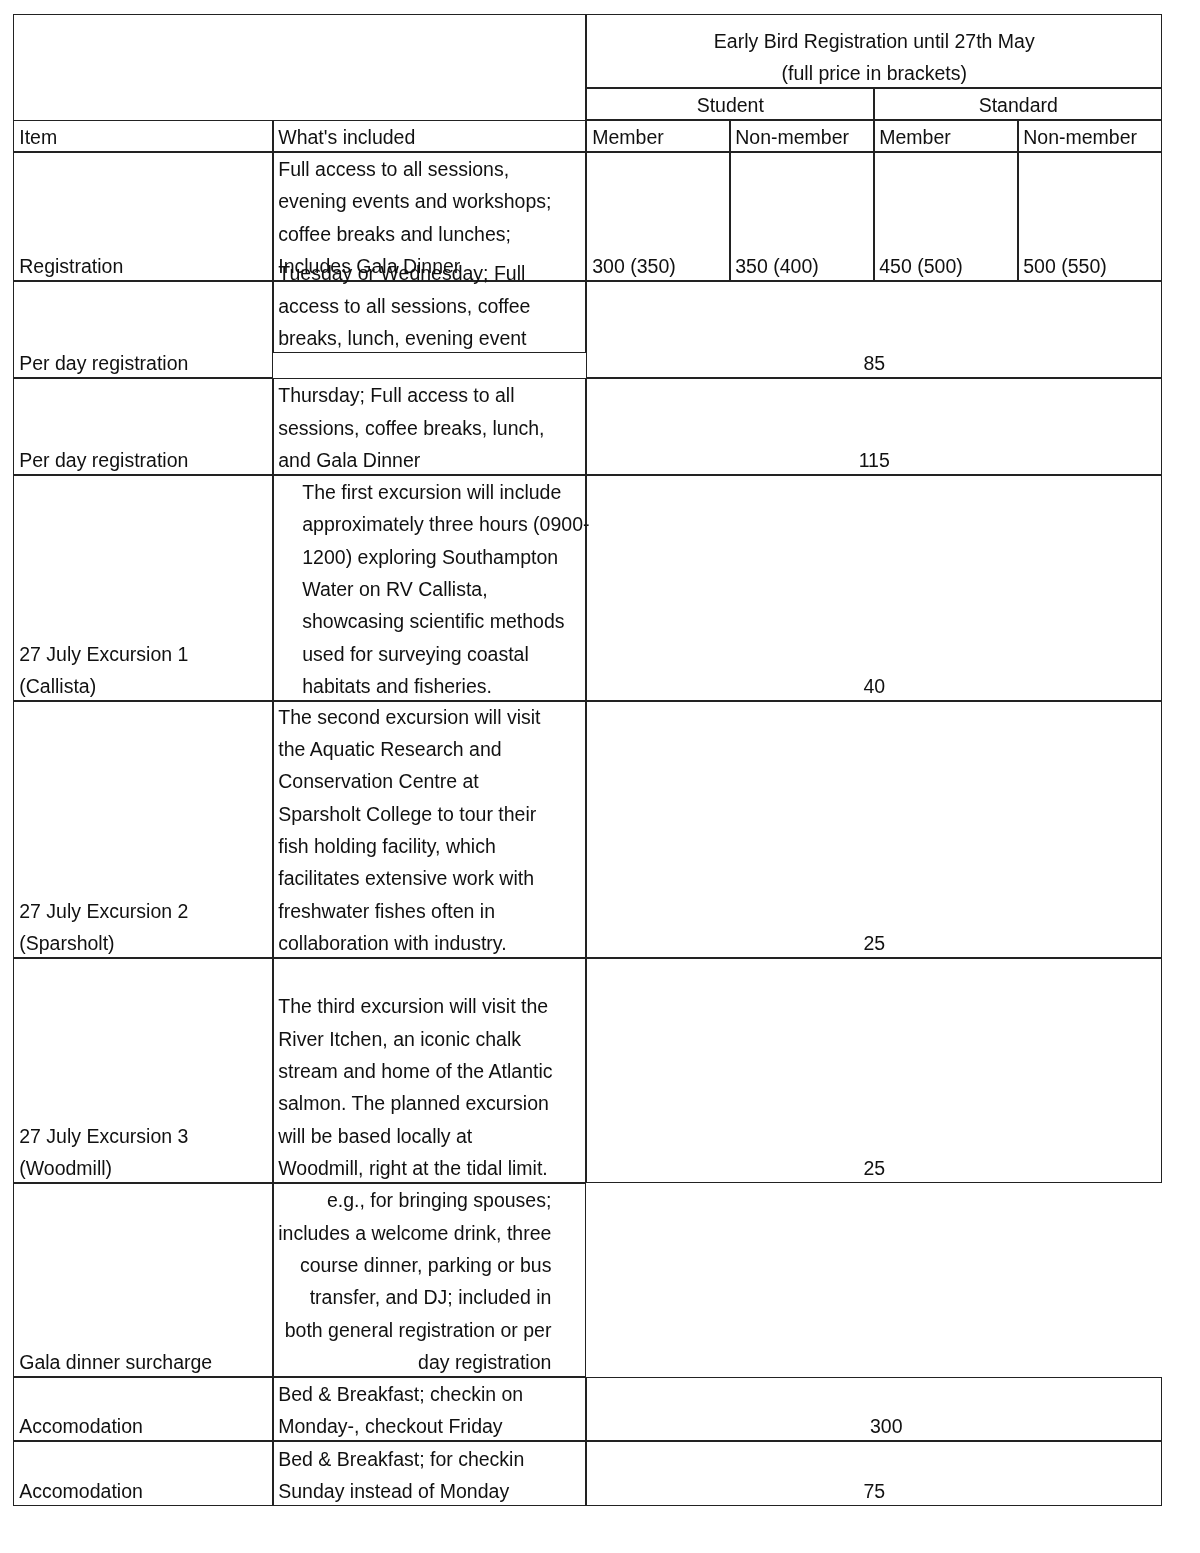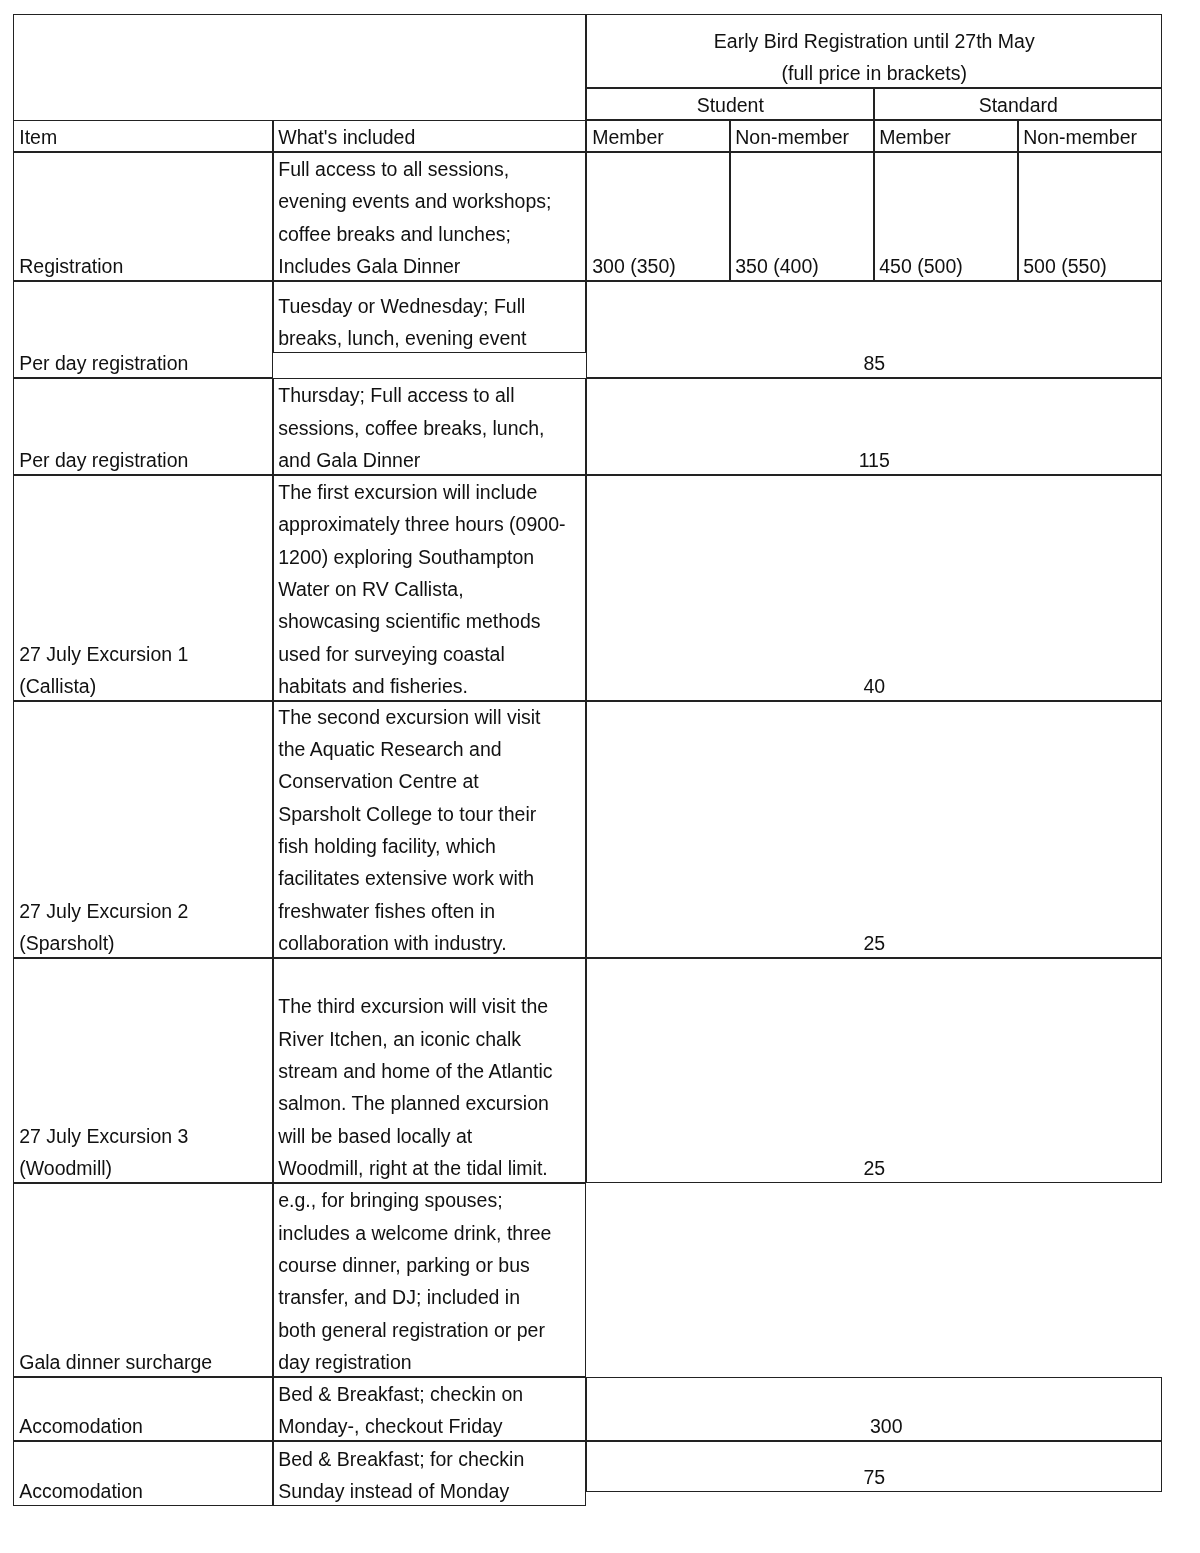--- a/index.html
+++ b/index.html
@@ -76,20 +76,21 @@
       <div class="txt left" style="bottom: -2px; left: 4px;">500 (550)</div>
     </div>
     <div class="cell" style="left: 14px; top: 282px; width: 260px; height: 97px;">
       <div class="txt left" style="bottom: -2px;">
         <div>Per day registration</div>
       </div>
     </div>
     <div class="cell" style="left: 274px; top: 282px; width: 313px; height: 72px;">
       <div class="txt desc" style="bottom: -2px;">
         <div>Tuesday or Wednesday; Full</div>
+        <div>access to all sessions, coffee</div>
         <div>breaks, lunch, evening event</div>
       </div>
     </div>
     <div class="cell" style="left: 587px; top: 282px; width: 576px; height: 97px;">
       <div class="txt center" style="bottom: -2px;">85</div>
     </div>
     <div class="cell" style="left: 14px; top: 379px; width: 260px; height: 97px;">
       <div class="txt left" style="bottom: -2px;">
         <div>Per day registration</div>
       </div>
@@ -104,21 +105,21 @@
     <div class="cell" style="left: 587px; top: 379px; width: 576px; height: 97px;">
       <div class="txt center" style="bottom: -2px;">115</div>
     </div>
     <div class="cell" style="left: 14px; top: 476px; width: 260px; height: 226px;">
       <div class="txt left" style="bottom: -2px;">
         <div>27 July Excursion 1</div>
         <div>(Callista)</div>
       </div>
     </div>
     <div class="cell" style="left: 274px; top: 476px; width: 313px; height: 226px;">
-      <div class="txt desc" style="bottom: -2px;">
+      <div class="txt desc" style="bottom: -2px; margin-left: 24px;">
         <div>The first  excursion will include</div>
         <div>approximately three hours (0900-</div>
         <div>1200) exploring Southampton</div>
         <div>Water on RV Callista,</div>
         <div>showcasing scientific methods</div>
         <div>used for surveying coastal</div>
         <div>habitats and fisheries.</div>
       </div>
     </div>
     <div class="cell" style="left: 587px; top: 476px; width: 576px; height: 226px;">
@@ -162,21 +163,21 @@
       </div>
     </div>
     <div class="cell" style="left: 587px; top: 959px; width: 576px; height: 225px;">
       <div class="txt center" style="bottom: -2px;">25</div>
     </div>
     <div class="cell" style="left: 14px; top: 1184px; width: 260px; height: 194px;">
       <div class="txt left" style="bottom: -2px;">
         <div>Gala dinner surcharge</div>
       </div>
     </div>
-    <div class="cell" style="left: 274px; top: 1184px; width: 313px; height: 194px;">
+    <div class="cell" style="left: 274px; top: 1184px; width: 313px; height: 194px; text-align: right;">
       <div class="txt desc" style="bottom: -2px;">
         <div>e.g., for bringing spouses;</div>
         <div>includes a welcome drink, three</div>
         <div>course dinner, parking or bus</div>
         <div>transfer, and DJ; included in</div>
         <div>both general registration or per</div>
         <div>day registration</div>
       </div>
     </div>
     <div class="cell" style="left: 14px; top: 1378px; width: 260px; height: 64px;">
@@ -197,16 +198,16 @@
       <div class="txt left" style="bottom: -2px;">
         <div>Accomodation</div>
       </div>
     </div>
     <div class="cell" style="left: 274px; top: 1442px; width: 313px; height: 65px;">
       <div class="txt desc" style="bottom: -2px; margin-top: 27px;">
         <div>Bed &amp; Breakfast; for checkin</div>
         <div>Sunday instead of Monday</div>
       </div>
     </div>
-    <div class="cell" style="left: 587px; top: 1442px; width: 576px; height: 51px;">
+    <div class="cell" style="left: 587px; top: 1442px; width: 576px; height: 65px;">
       <div class="txt center" style="bottom: -2px;">75</div>
     </div>
   </div>
 
 </body></html>

